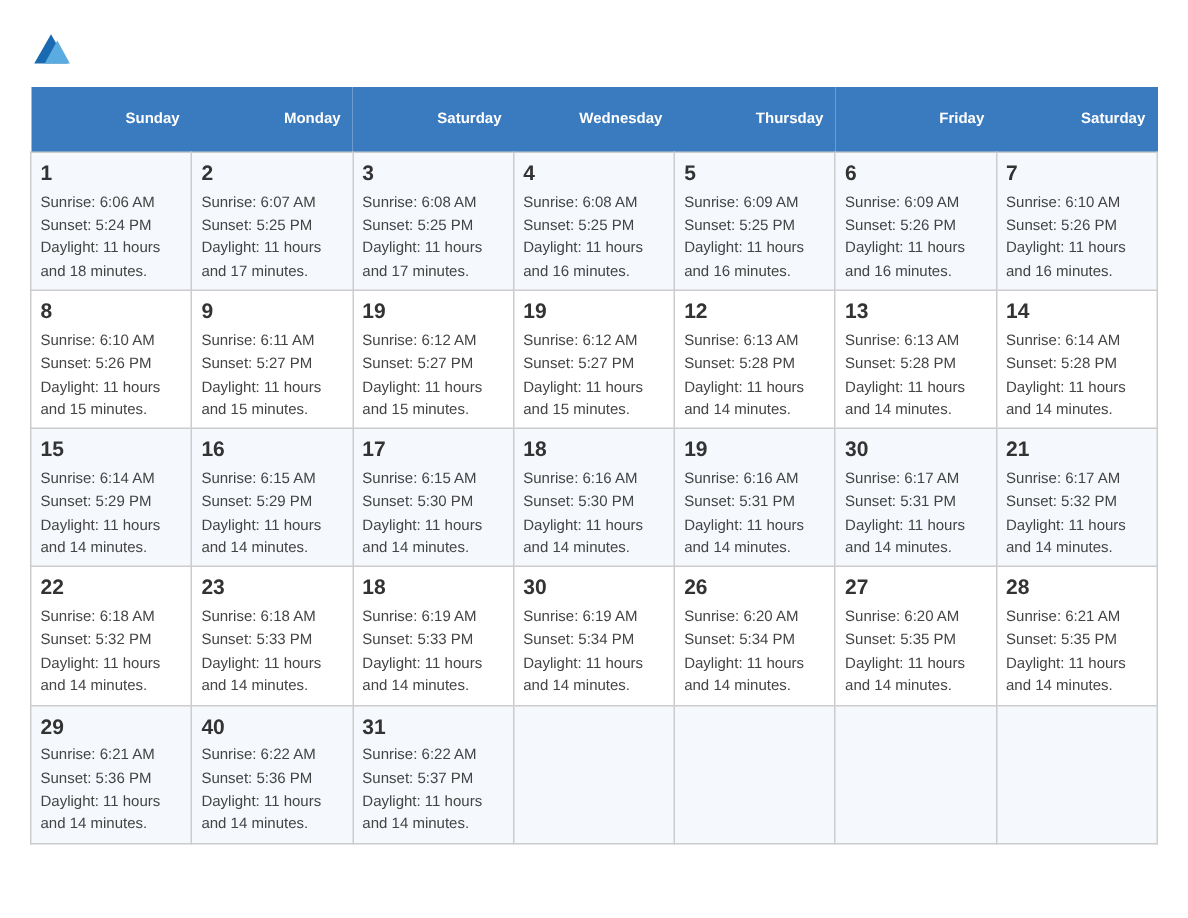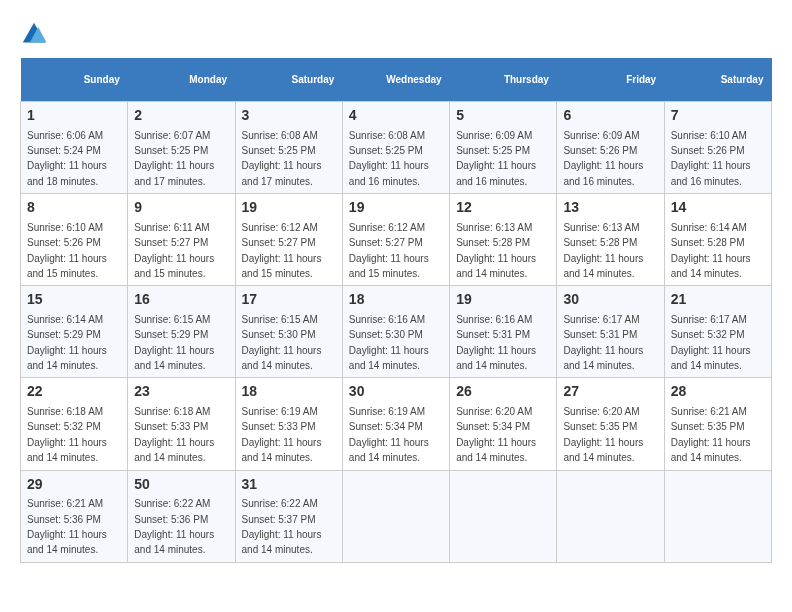--- a/index.html
+++ b/index.html
@@ -350,21 +350,21 @@
       <tr>
         <td>
         <span class="day-number">29</span>
         <span class="day-info">
           Sunrise: 6:21 AM<br>
           Sunset: 5:36 PM<br>
           Daylight: 11 hours and 14 minutes.
         </span>
       </td>
         <td>
-        <span class="day-number">50</span>
+        <span class="day-number">40</span>
         <span class="day-info">
           Sunrise: 6:22 AM<br>
           Sunset: 5:36 PM<br>
           Daylight: 11 hours and 14 minutes.
         </span>
       </td>
         <td>
         <span class="day-number">31</span>
         <span class="day-info">
           Sunrise: 6:22 AM<br>

